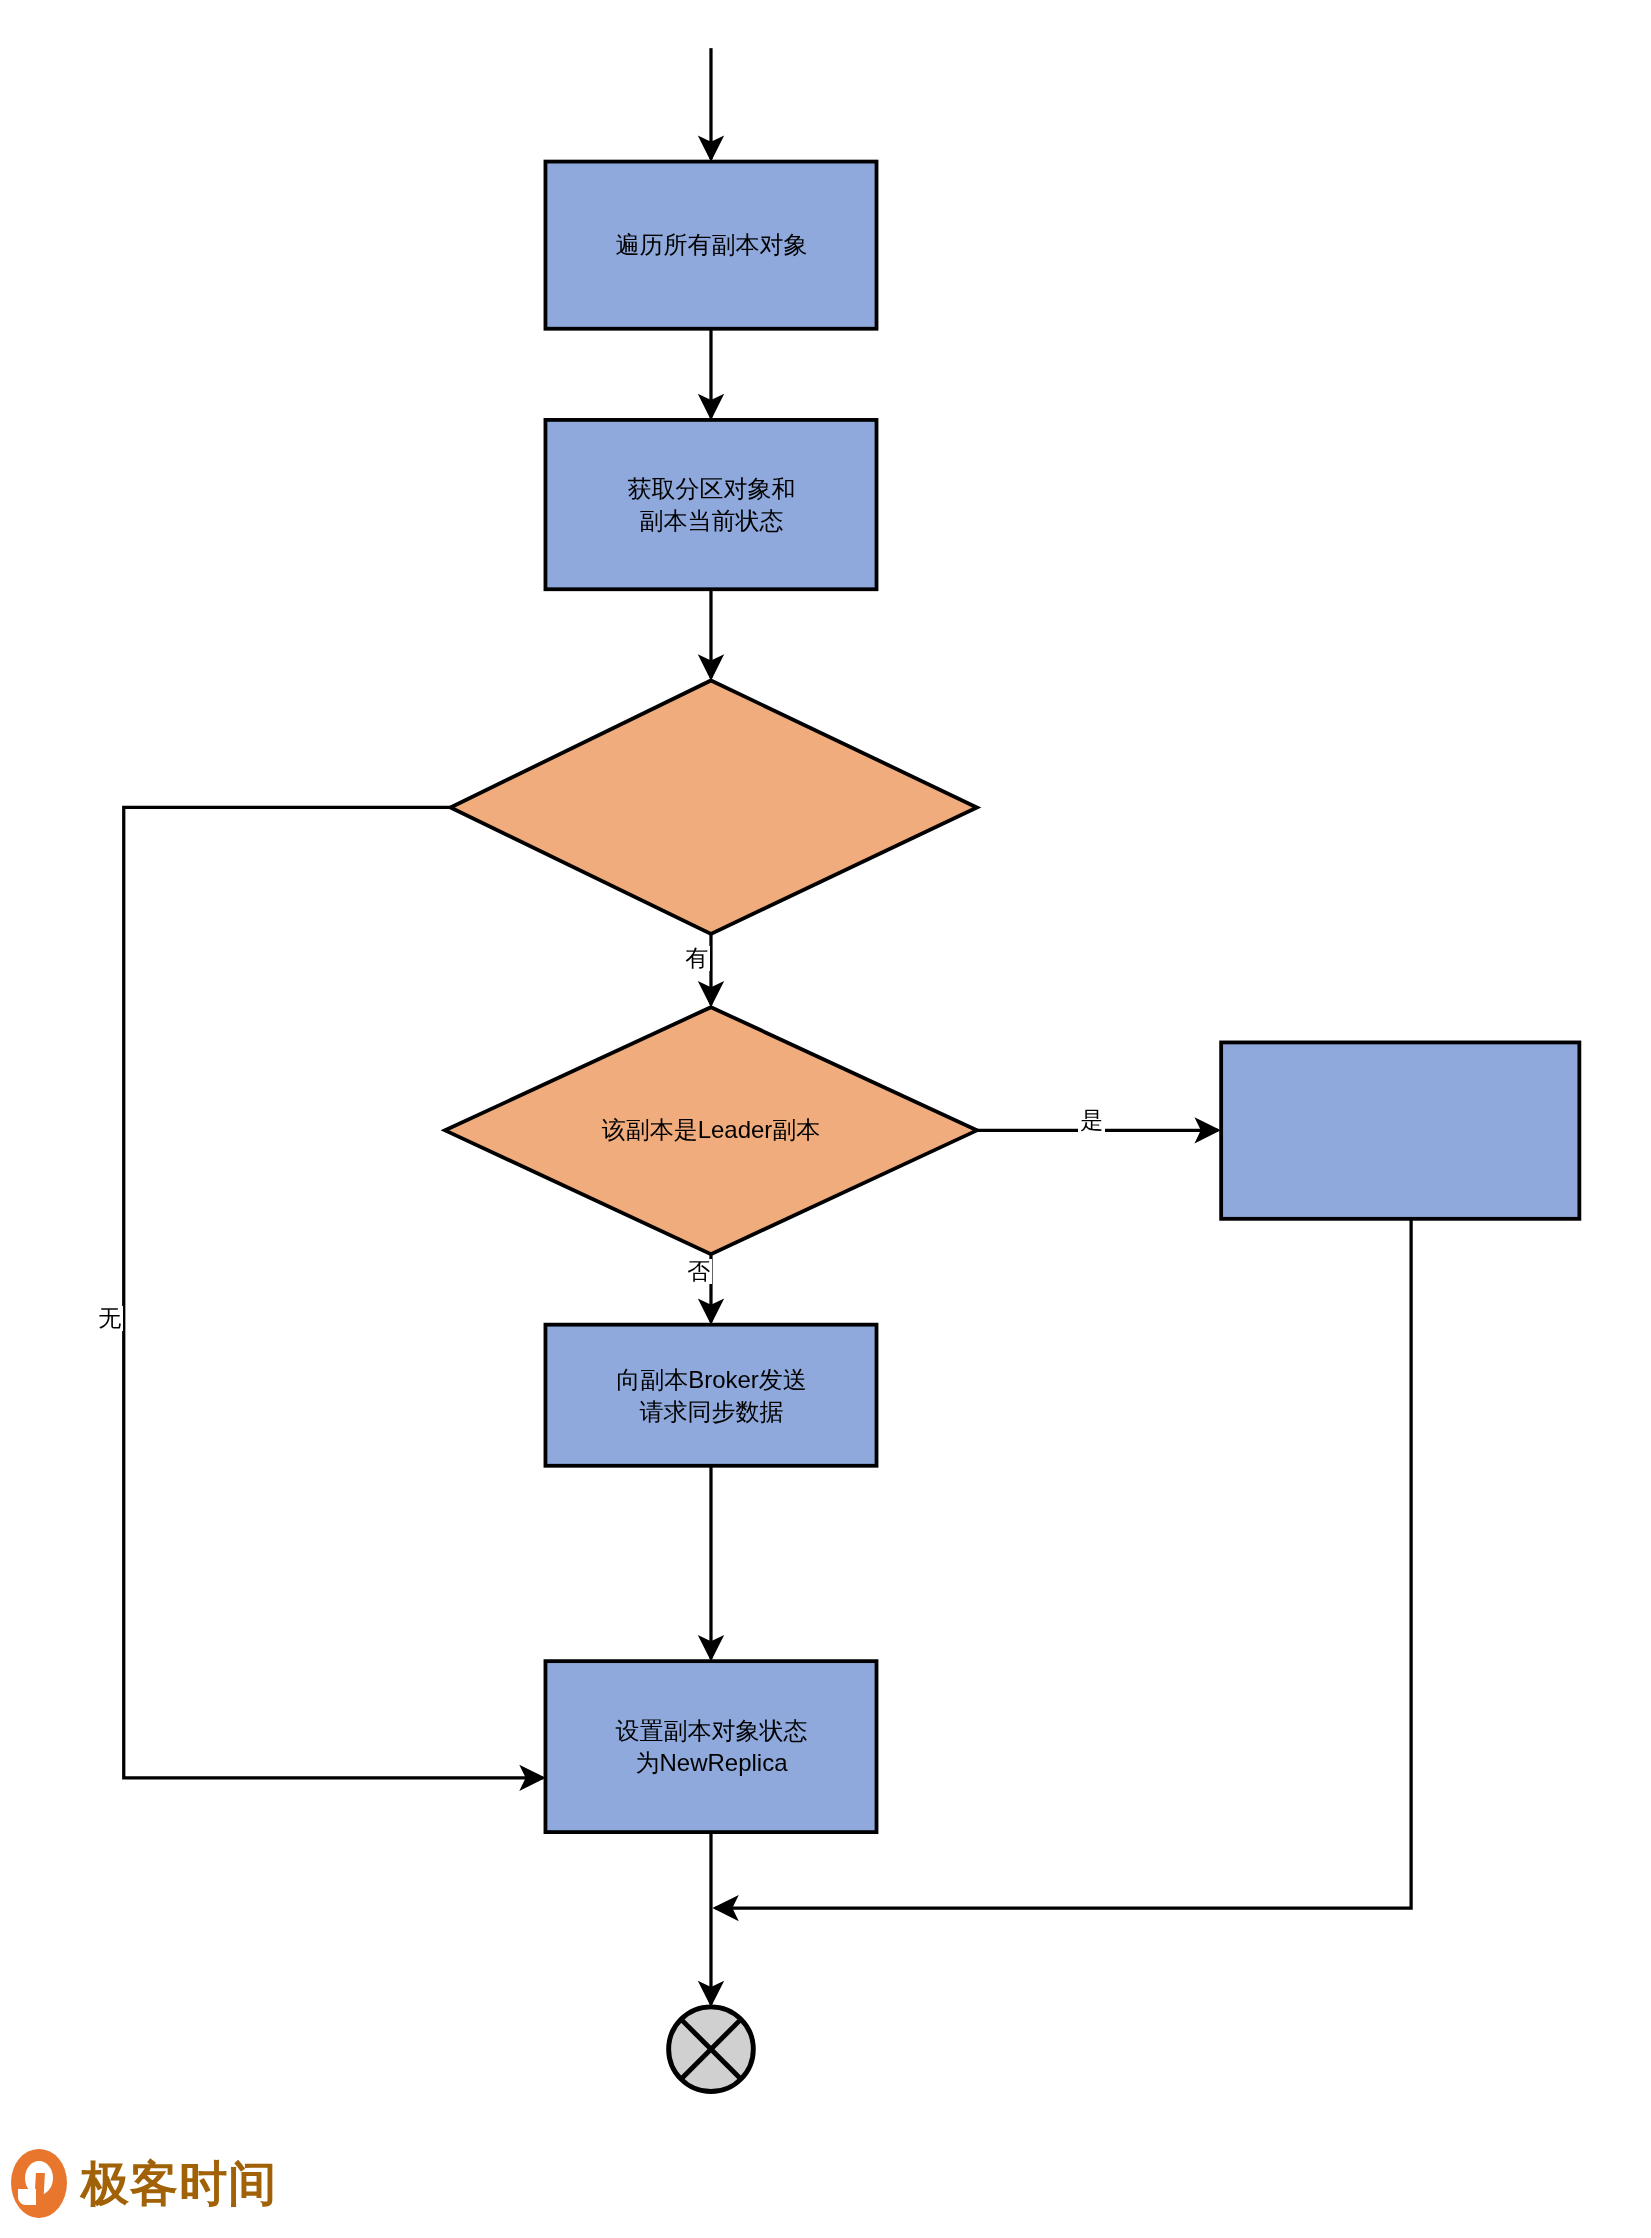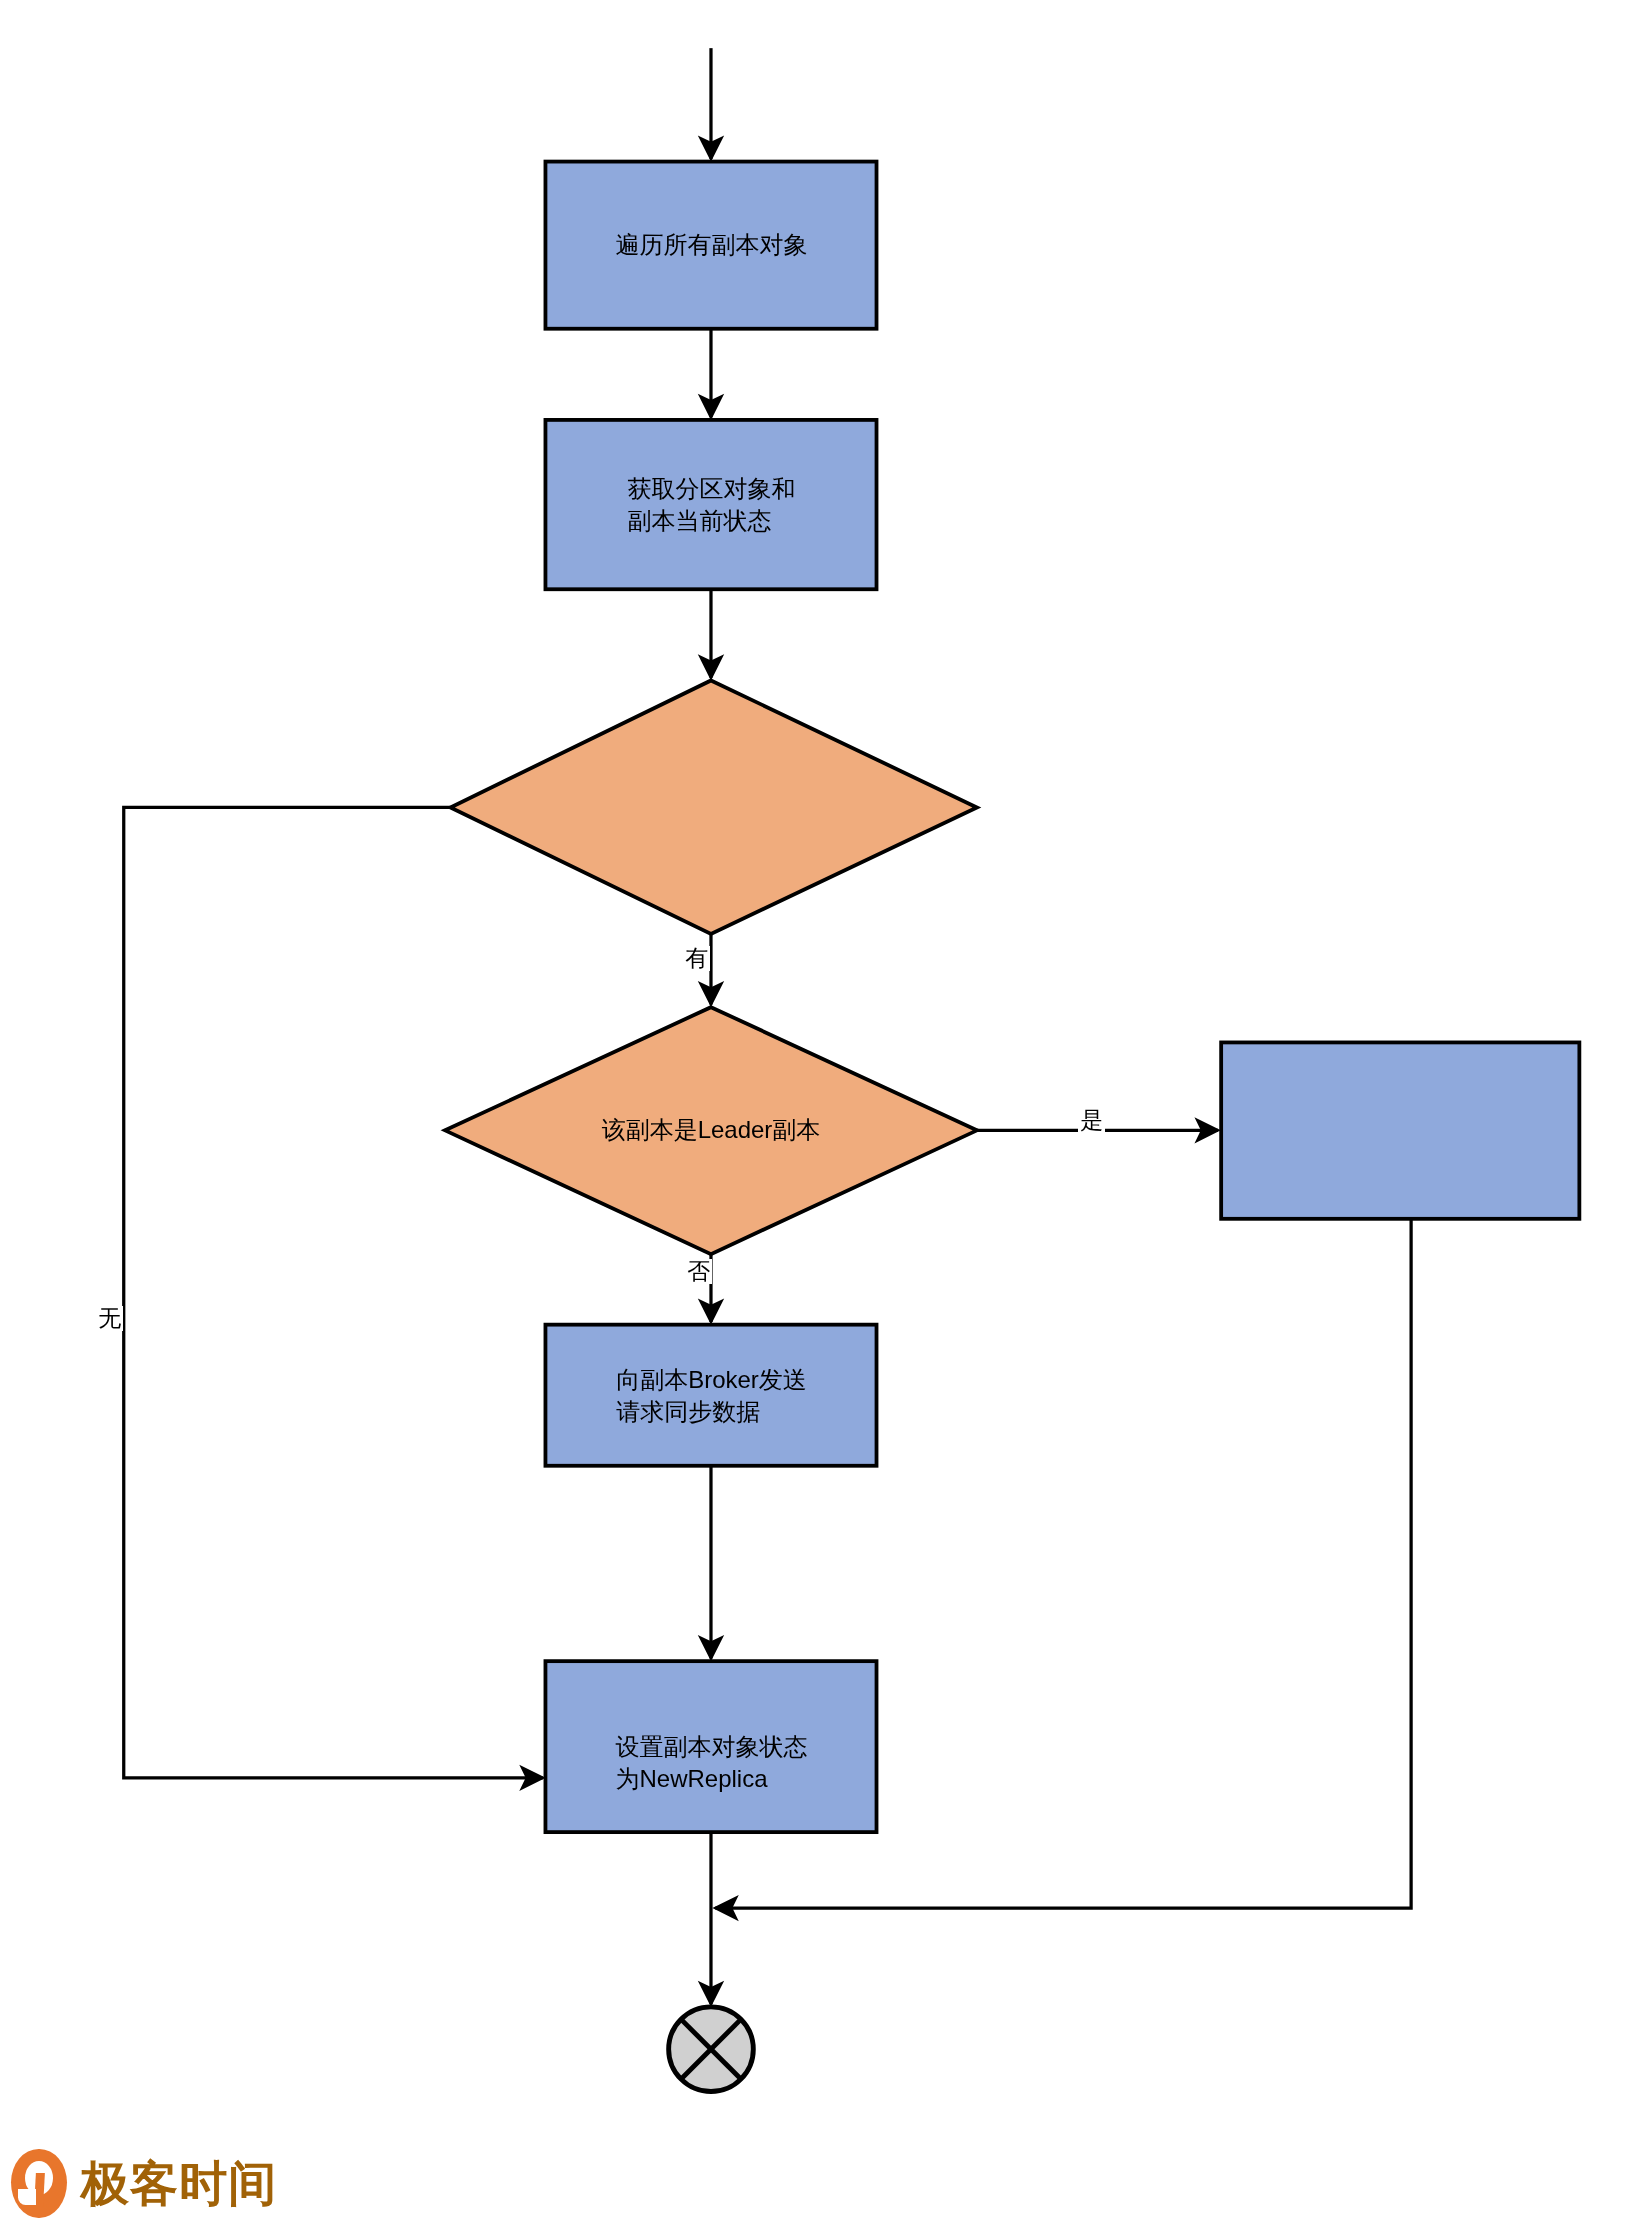--- a/index.html
+++ b/index.html
@@ -23,20 +23,21 @@
     left: 0;
     top: 0;
     width: 1651px;
     height: 2239px;
   }
   .node-label {
     position: absolute;
     display: flex;
     align-items: center;
     justify-content: center;
+    text-align: center;
     color: #000000;
     font-size: 24px;
     line-height: 1.30;
     white-space: pre;
     pointer-events: none;
     letter-spacing: 0px;
   }
   .edge-label {
     position: absolute;
     color: #000000;
@@ -165,21 +166,21 @@
   <div class="node-label" style="left:546px; top:420px; width:331px; height:169px;">获取分区对象和
 副本当前状态</div>
 
 
   <div class="node-label" style="left:445px; top:1080px; width:532px; height:100px;">该副本是Leader副本</div>
 
 
   <div class="node-label" style="left:546px; top:1325px; width:331px; height:141px;">向副本Broker发送
 请求同步数据</div>
 
-  <div class="node-label" style="left:546px; top:1661px; width:331px; height:171px;margin-top:16px;">设置副本对象状态
+  <div class="node-label" style="left:546px; top:1661px; width:331px; height:171px;">设置副本对象状态
 为NewReplica</div>
 
   <div class="edge-label" style="left:683px; top:946px;">有</div>
 
   <div class="edge-label" style="left:96px; top:1306px;">无</div>
 
   <div class="edge-label" style="left:1078px; top:1108px;">是</div>
 
   <div class="edge-label" style="left:685px; top:1259px;">否</div>
 

